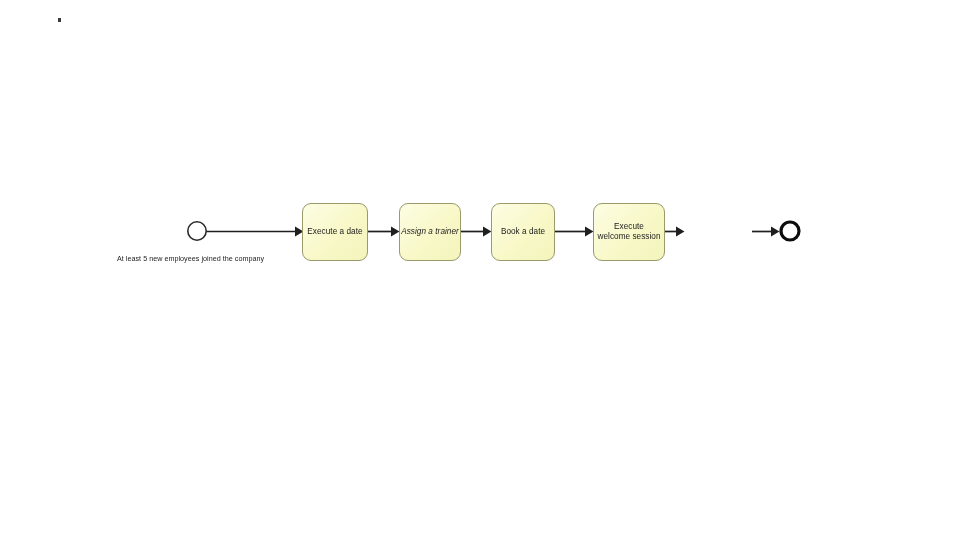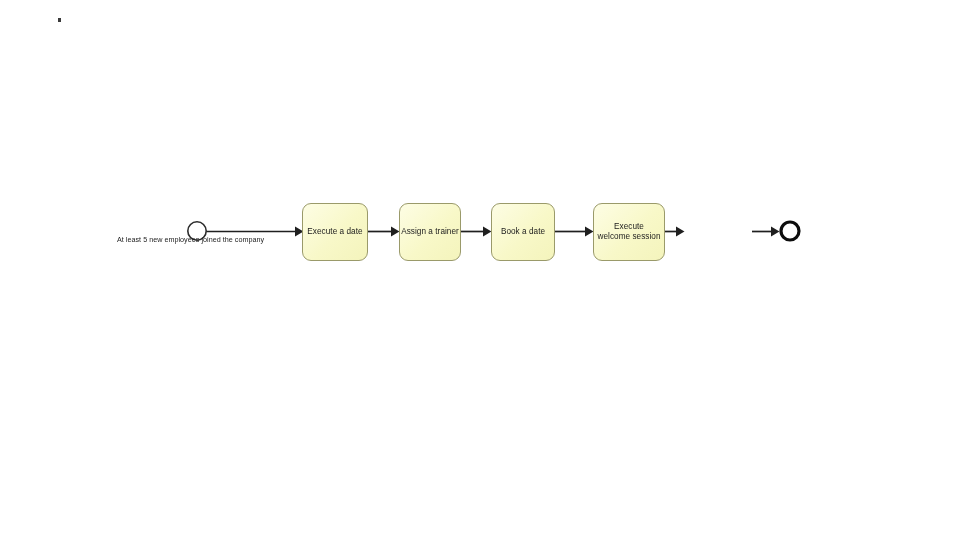--- a/index.html
+++ b/index.html
@@ -149,27 +149,27 @@
       <g>
         <line class="connector" x1="752" y1="231.5" x2="771" y2="231.5"></line>
         <polygon class="arrowhead" points="771,226.5 779.5,231.5 771,236.5"></polygon>
       </g>
 
       <g class="event-end">
         <circle cx="790" cy="231" r="9.0"></circle>
       </g>
     </svg>
 
-    <div class="start-label" style="left:117px; top:235px;">At least 5 new employees joined the company</div>
+    <div class="start-label" style="left:117px; top:254px;">At least 5 new employees joined the company</div>
 
     <div class="task-box" style="left:302px; top:203px; width:66px; height:58px;">
       <span class="task-label">Execute a date</span>
     </div>
 
-    <div class="task-box" style="left:399px; top:203px; width:62px; height:58px;">
+    <div class="task-box" style="left:399px; top:203px; width:62px; height:58px;font-style:italic;">
       <span class="task-label">Assign a trainer</span>
     </div>
 
     <div class="task-box" style="left:491px; top:203px; width:64px; height:58px;">
       <span class="task-label">Book a date</span>
     </div>
 
     <div class="task-box" style="left:593px; top:203px; width:72px; height:58px;">
       <span class="task-label">Execute
 welcome session</span>

